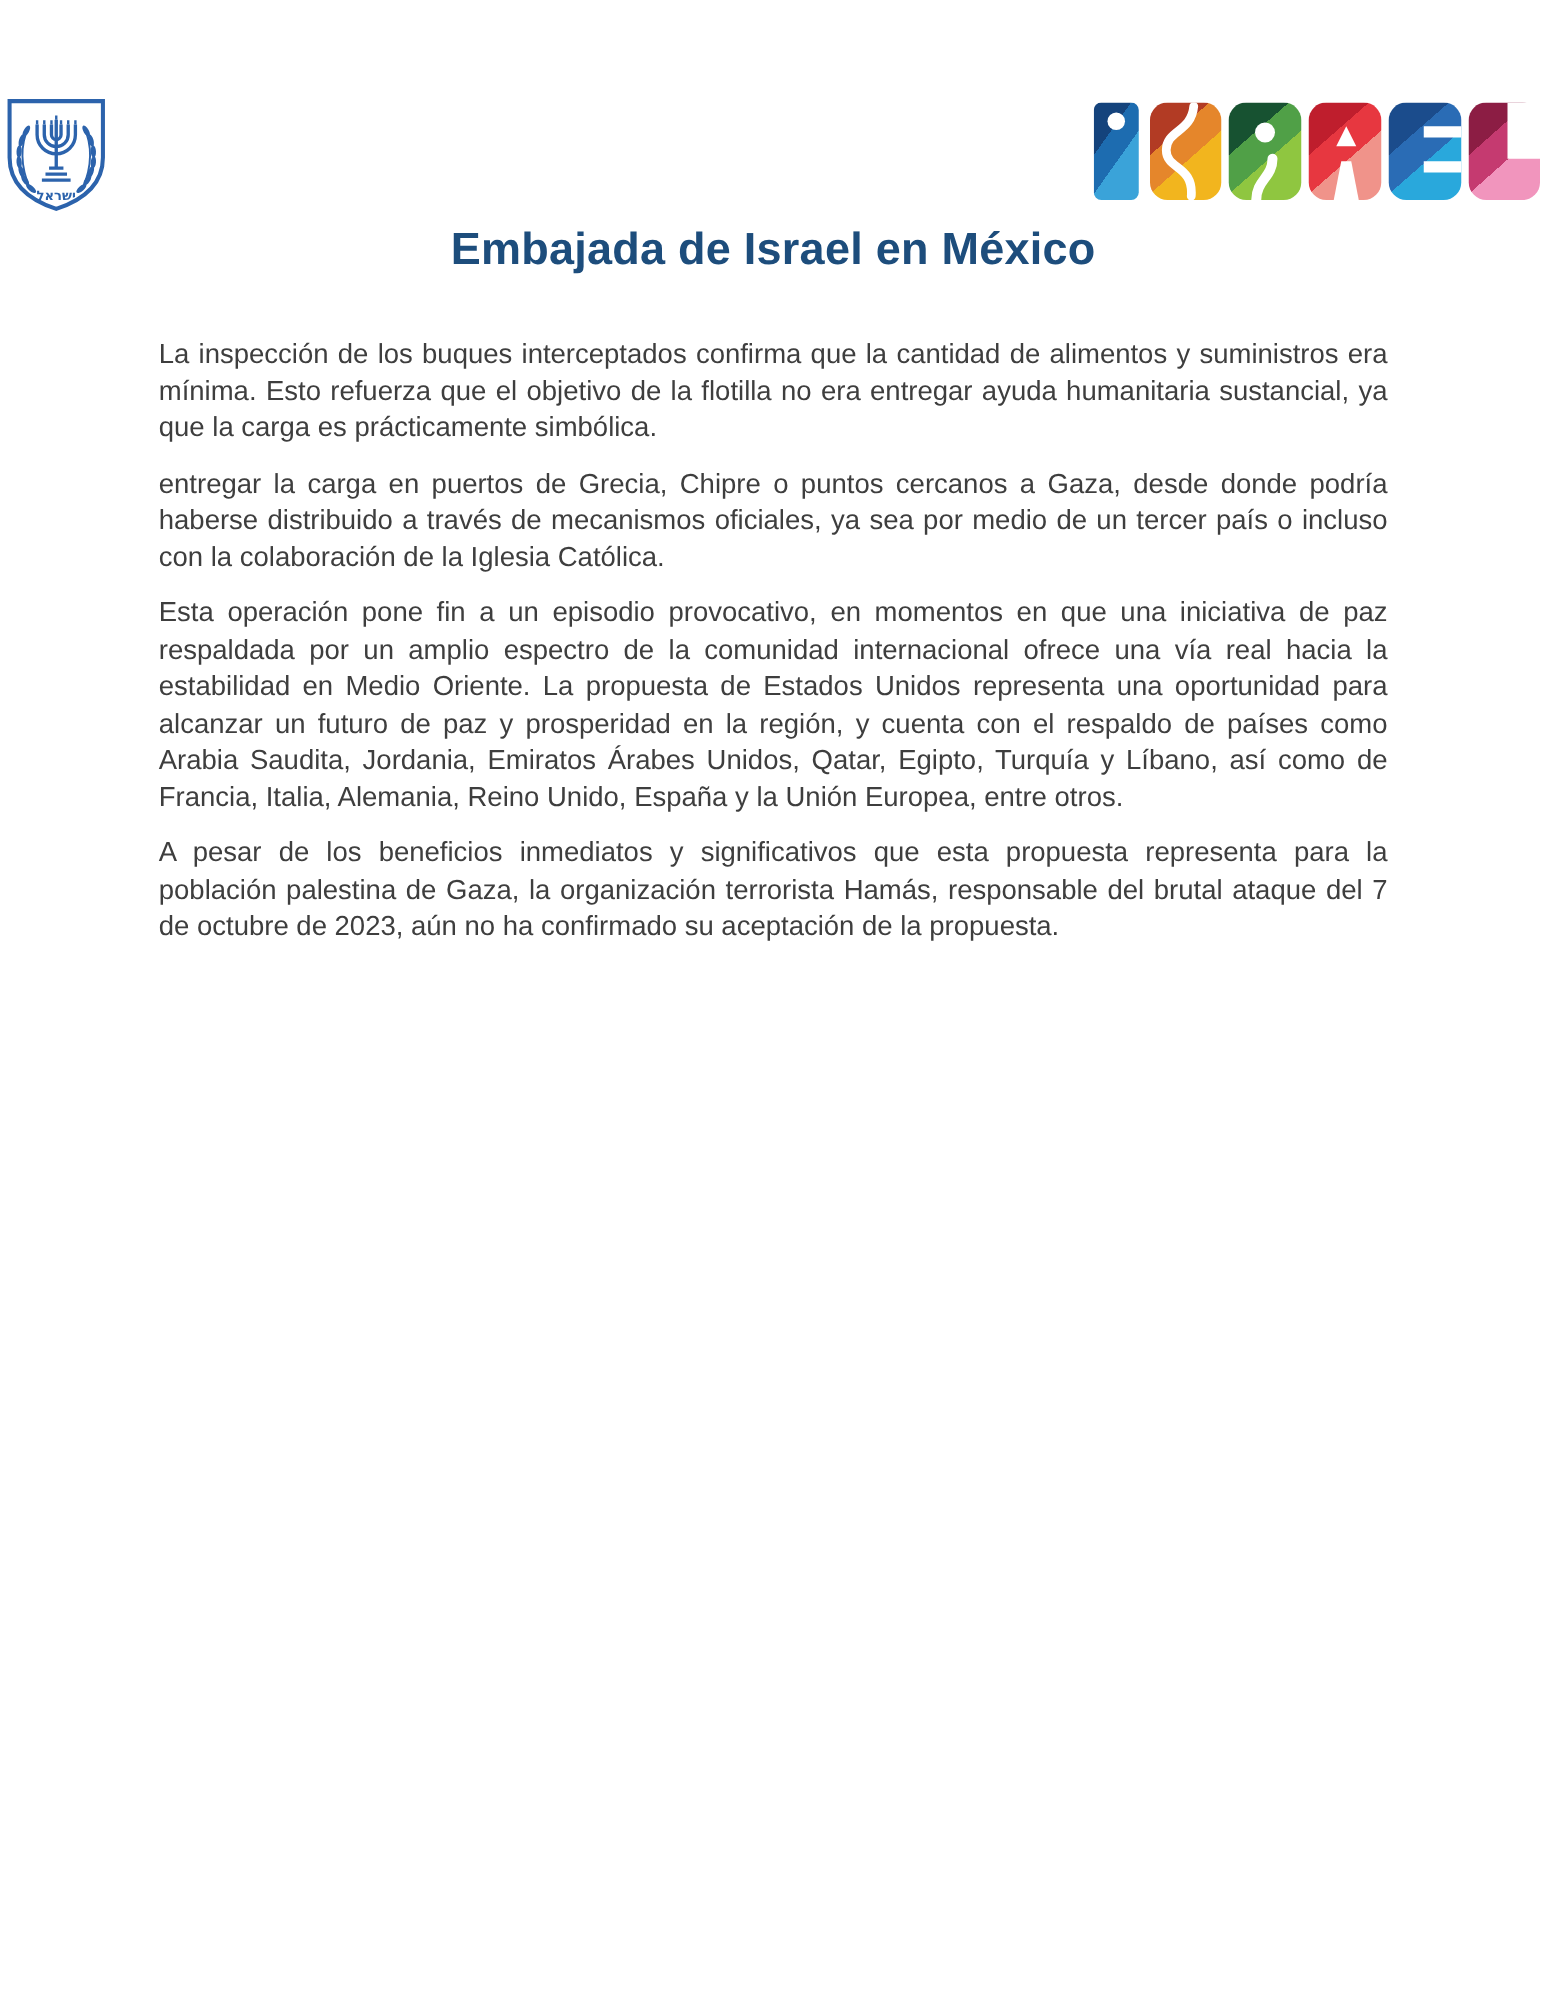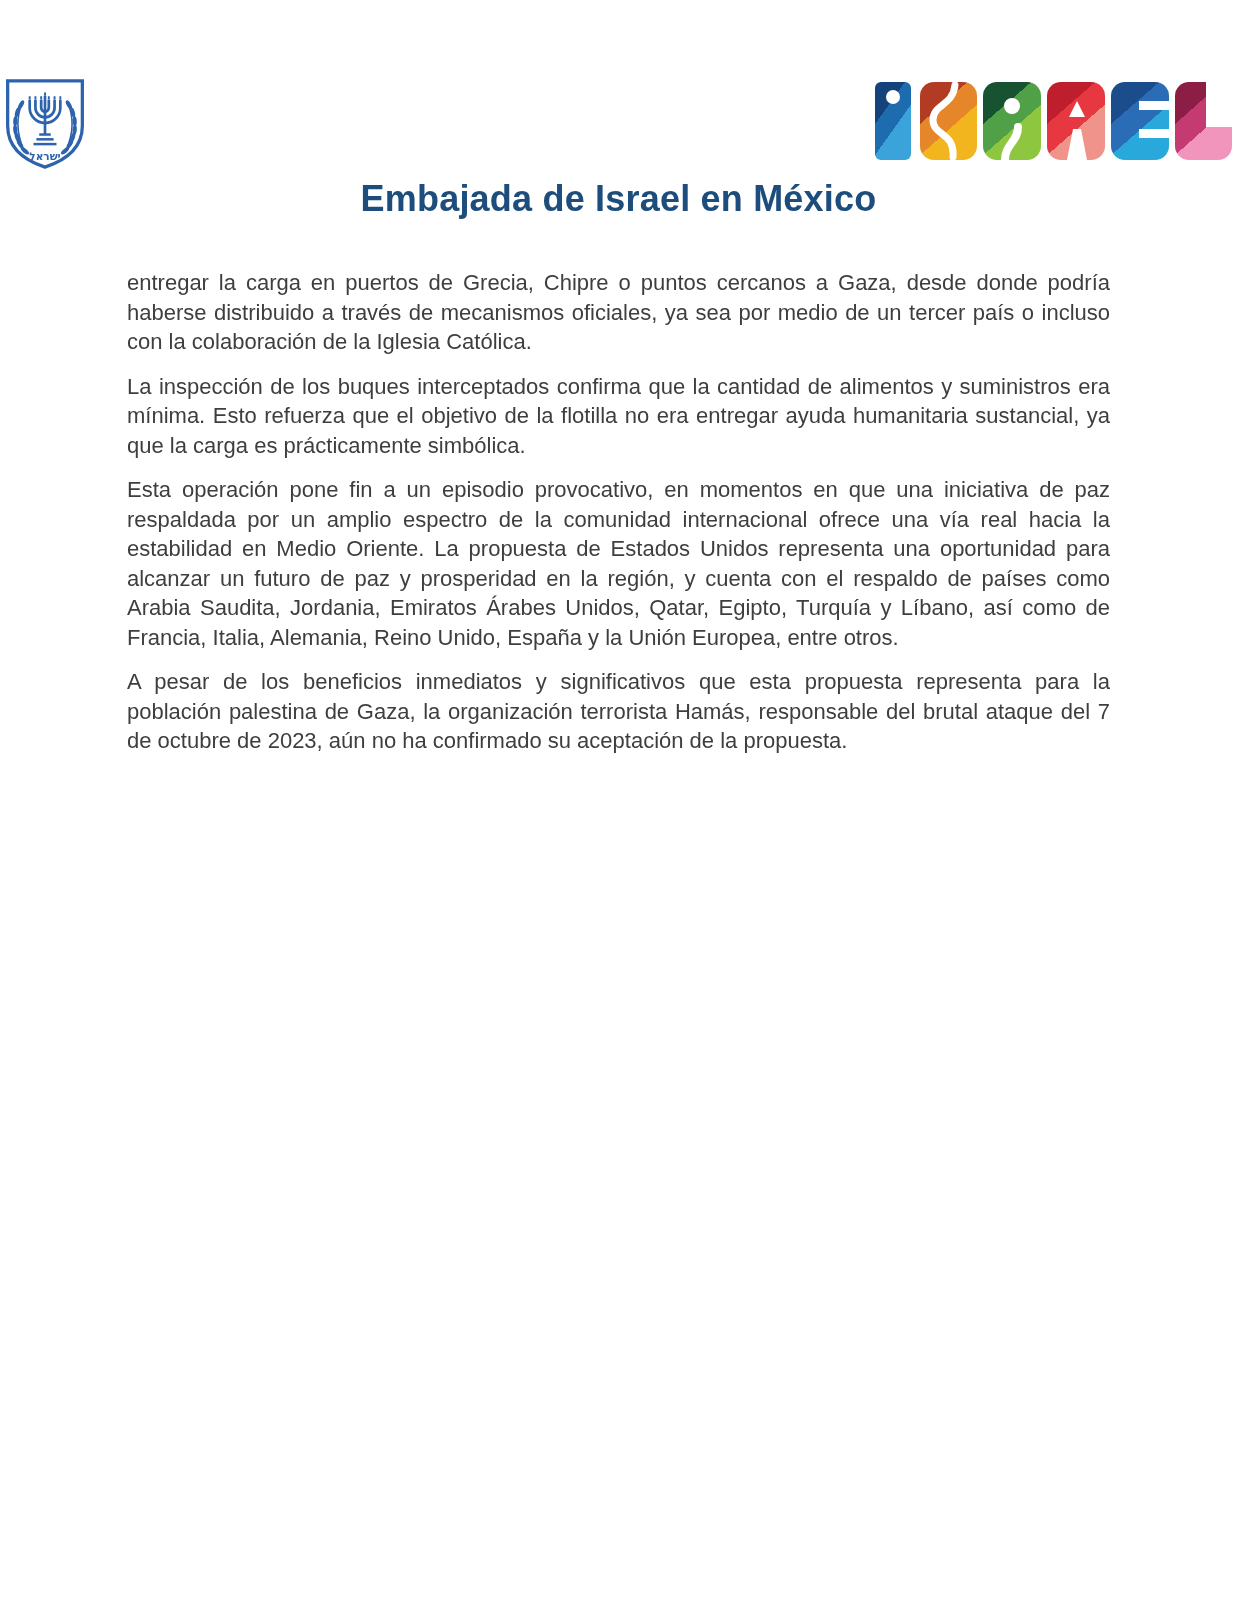--- a/index.html
+++ b/index.html
@@ -191,20 +191,20 @@
           <rect x="300" y="0" width="57" height="78" rx="14" fill="url(#lg5)"></rect>
           <rect x="331" y="0" width="26" height="45" fill="#ffffff"></rect>
         </g>
       </svg>
     </div>
 
     <div class="logo-subtitle">Embajada de Israel en México</div>
   </div>
 
   <div class="content">
+    <p>La inspección de los buques interceptados confirma que la cantidad de alimentos y suministros era mínima. Esto refuerza que el objetivo de la flotilla no era entregar ayuda humanitaria sustancial, ya que la carga es prácticamente simbólica.</p>
     <p>entregar la carga en puertos de Grecia, Chipre o puntos cercanos a Gaza, desde donde podría haberse distribuido a través de mecanismos oficiales, ya sea por medio de un tercer país o incluso con la colaboración de la Iglesia Católica.</p>
-    <p>La inspección de los buques interceptados confirma que la cantidad de alimentos y suministros era mínima. Esto refuerza que el objetivo de la flotilla no era entregar ayuda humanitaria sustancial, ya que la carga es prácticamente simbólica.</p>
     <p>Esta operación pone fin a un episodio provocativo, en momentos en que una iniciativa de paz respaldada por un amplio espectro de la comunidad internacional ofrece una vía real hacia la estabilidad en Medio Oriente. La propuesta de Estados Unidos representa una oportunidad para alcanzar un futuro de paz y prosperidad en la región, y cuenta con el respaldo de países como Arabia Saudita, Jordania, Emiratos Árabes Unidos, Qatar, Egipto, Turquía y Líbano, así como de Francia, Italia, Alemania, Reino Unido, España y la Unión Europea, entre otros.</p>
     <p>A pesar de los beneficios inmediatos y significativos que esta propuesta representa para la población palestina de Gaza, la organización terrorista Hamás, responsable del brutal ataque del 7 de octubre de 2023, aún no ha confirmado su aceptación de la propuesta.</p>
   </div>
 
 
 </div>
 
 </body></html>

